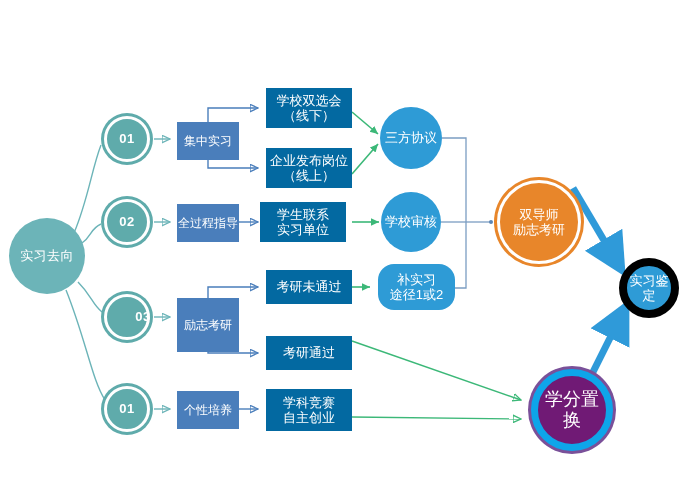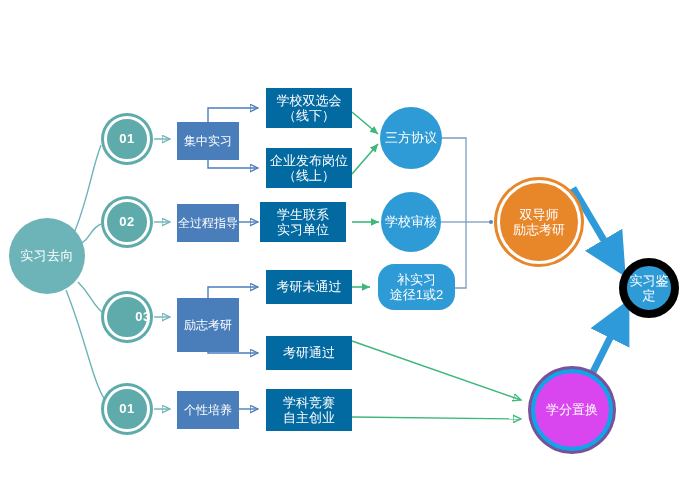--- a/index.html
+++ b/index.html
@@ -80,24 +80,24 @@
   .orange-circle {
     border-radius: 50%;
     background: #e8862a;
     border: 3px solid #ffffff;
     box-shadow: 0 0 0 3px #e8862a;
     font-size: 13px;
   }
   
   .purple-circle {
     border-radius: 50%;
-    background: #d946ef;
-    border: 4px solid #0ea5e9;
+    background: #701a75;
+    border: 7px solid #0ea5e9;
     box-shadow: 0 0 0 3px #7a5099;
-    font-size: 13px;
+    font-size: 18px;
   }
   
   .black-ring-circle {
     border-radius: 50%;
     background: #2e9bd6;
     border: 8px solid #000000;
     font-size: 13px;
   }
 </style>
 </head>

